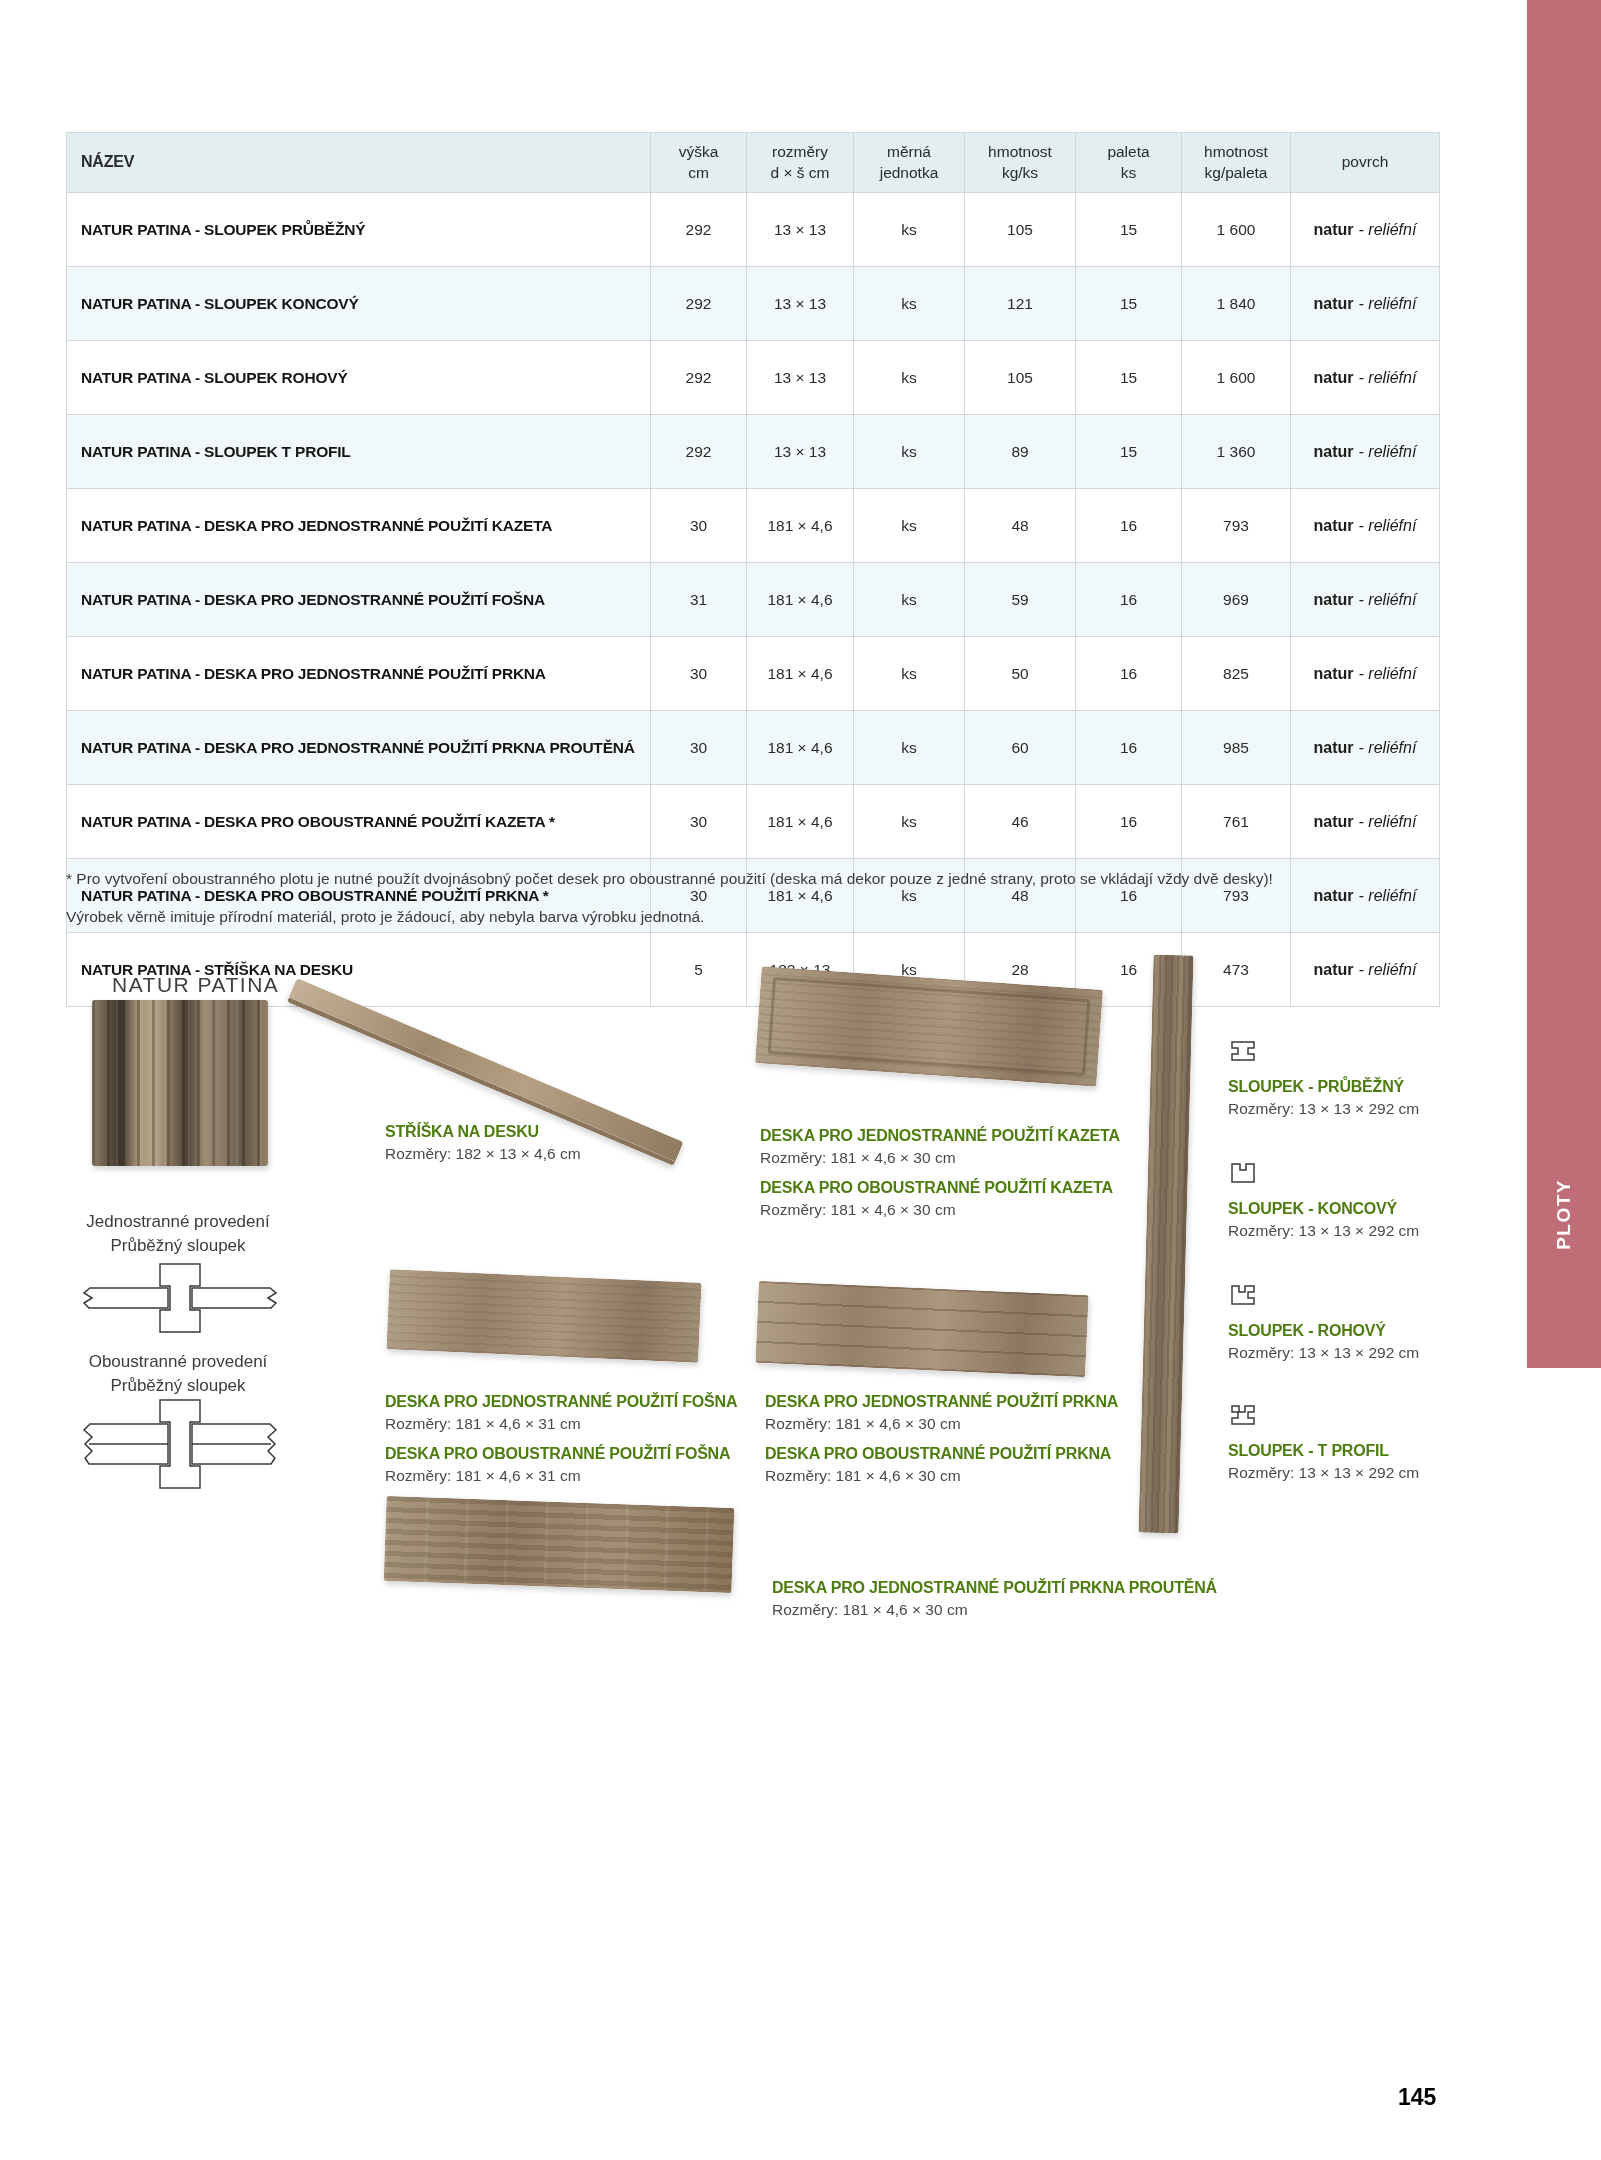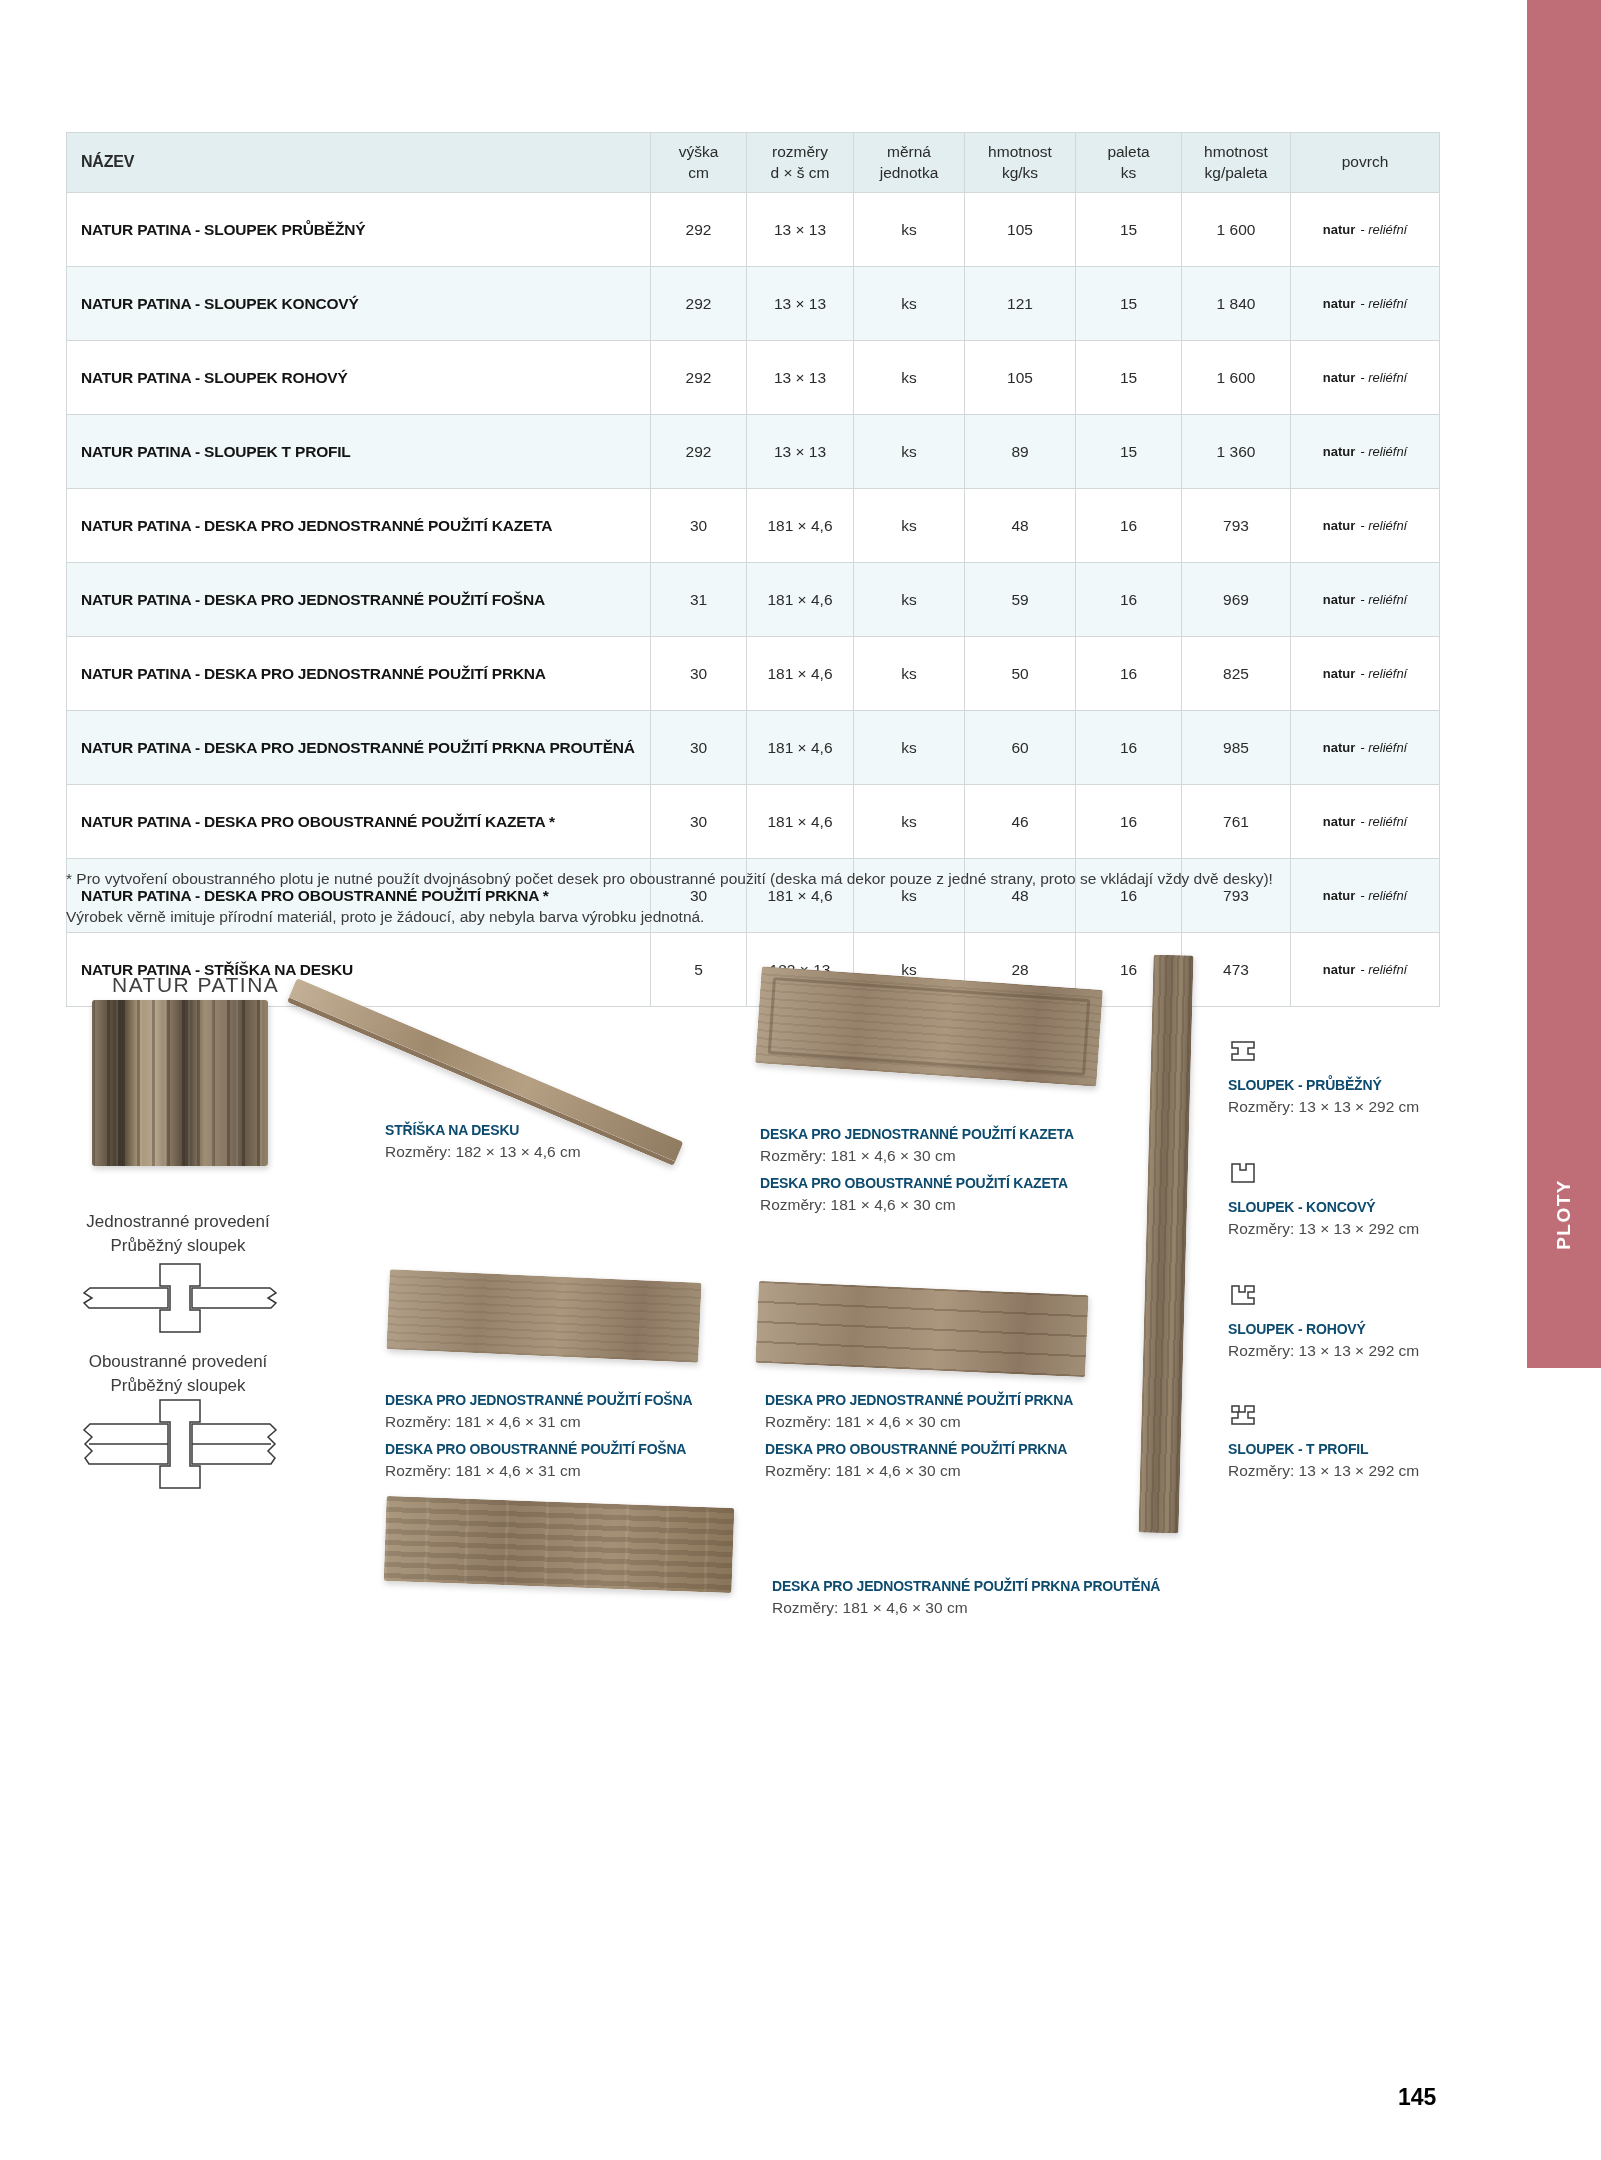--- a/index.html
+++ b/index.html
@@ -16,42 +16,42 @@
   .tbl-wrap{position:absolute;left:66px;top:100px;}
   table{border-collapse:collapse;table-layout:fixed;width:1373px;margin-top:32px;}
   th,td{border:1px solid #d2d8d9;overflow:hidden;}
   thead tr{background:#e3eef0;height:60px;}
   tbody tr{height:74px;background:#ffffff;}
   tbody tr:nth-child(even){background:#f1f8f9;}
   th{font-weight:400;font-size:15.5px;color:#2b2b2b;text-align:center;line-height:1.3;}
   th.h-nazev{text-align:left;padding-left:14px;font-weight:700;font-size:16px;letter-spacing:-0.2px;}
   td.c-name{text-align:left;padding-left:14px;font-weight:700;font-size:15.5px;letter-spacing:-0.2px;color:#141414;}
   td.c-num{text-align:center;font-size:15.5px;color:#2b2b2b;}
-  td.c-povrch{text-align:center;font-size:13px;color:#1c1c1c;}
+  td.c-povrch{text-align:center;font-size:16px;color:#1c1c1c;}
   .pv-b{font-weight:700;}
   .pv-i{font-style:italic;margin-left:5px;}
 
   
   .footnote{position:absolute;left:66px;font-size:15.5px;color:#3a3a3a;}
 
   
   .sec-title{position:absolute;left:112px;top:973px;font-size:21px;letter-spacing:1.5px;color:#3f3f3f;}
   .swatch{position:absolute;left:92px;top:1000px;width:176px;height:166px;
       background:
         repeating-linear-gradient(90deg, rgba(30,22,14,0.30) 0 3px, rgba(0,0,0,0) 3px 15px),
         repeating-linear-gradient(90deg, rgba(255,255,255,0.10) 0 2px, rgba(0,0,0,0) 2px 24px),
         linear-gradient(90deg,#8f7f69 0%,#5d5142 10%,#3c342a 16%,#a79478 26%,#b7a78d 36%,#7c6c57 46%,#4a4034 54%,#9f8e74 64%,#877763 76%,#635647 86%,#948369 100%);}
 
   .diag-title{position:absolute;width:240px;text-align:center;font-size:17px;color:#3c3c3c;line-height:1.4;}
   .diag{position:absolute;}
   .diag svg{display:block;}
 
   
   .lbl{position:absolute;}
-  .prod-name{font-weight:700;font-size:14px;letter-spacing:-0.2px;color:#0c4a6e;line-height:1.2;}
+  .prod-name{font-weight:700;font-size:16px;letter-spacing:-0.2px;color:#4d7c0f;line-height:1.2;}
   .prod-dims{font-size:15.5px;color:#4a4a4a;margin-top:4px;line-height:1.2;}
   .lbl .gap{height:10px;}
 
   
   .wood{box-shadow:1px 3px 6px rgba(0,0,0,0.18);border-radius:3px;}
   .beam{position:absolute;left:297px;top:978px;width:420px;height:21px;transform:rotate(23deg);transform-origin:left top;
       background:linear-gradient(100deg,#c3b096 0%,#a08a6e 35%,#b5a084 60%,#8f7b60 100%);
       border-bottom:5px solid #8a755c;border-radius:4px;}
   .plank{position:absolute;
       background:

